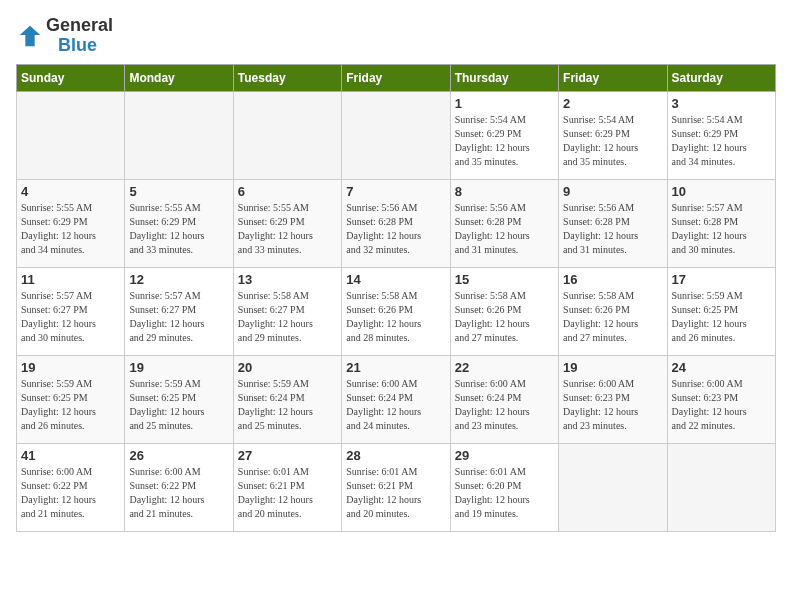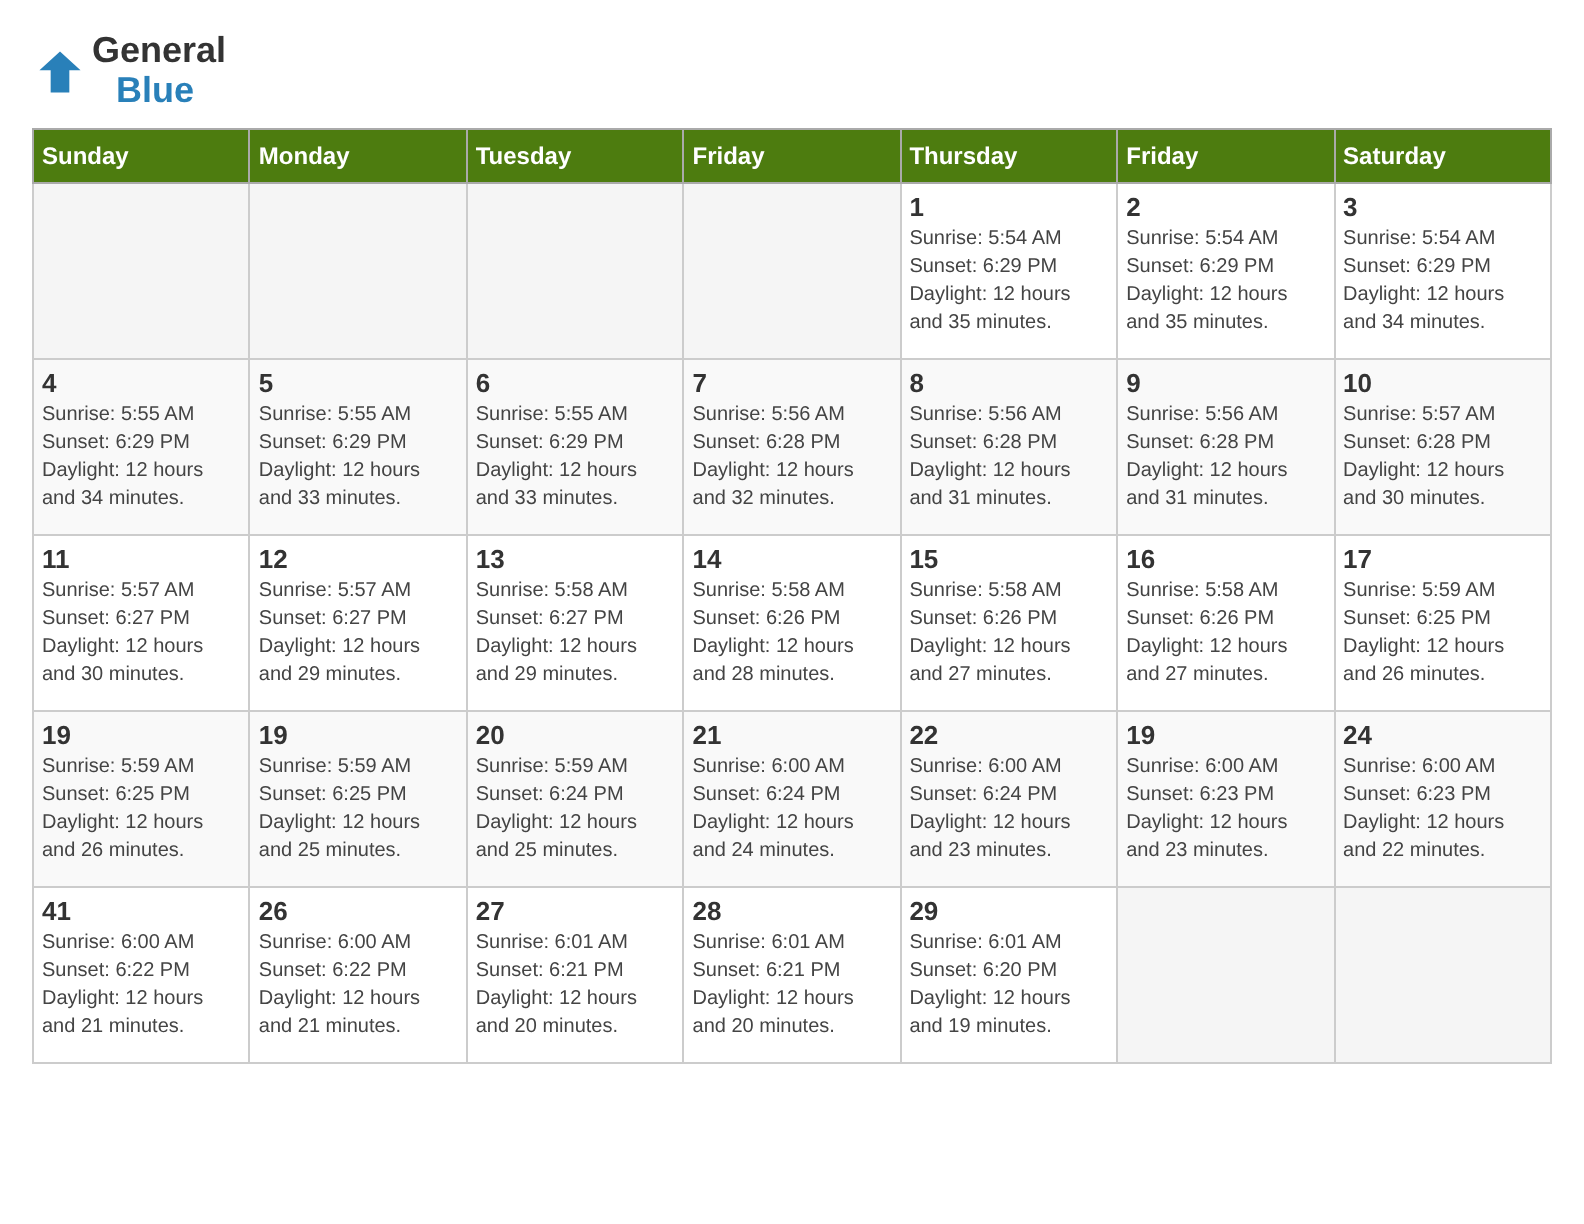--- a/index.html
+++ b/index.html
@@ -75,20 +75,21 @@
       font-size: 13px;
       font-weight: bold;
       color: #333;
       display: block;
       margin-bottom: 2px;
     }
     .day-info {
       font-size: 10px;
       color: #444;
       line-height: 1.4;
+      font-family: Liberation Serif, serif;
     }
     .empty-cell {
       background: #f5f5f5 !important;
     }
   </style>
 </head>
 <body>
 
 <div class="header">
   <div class="logo">

